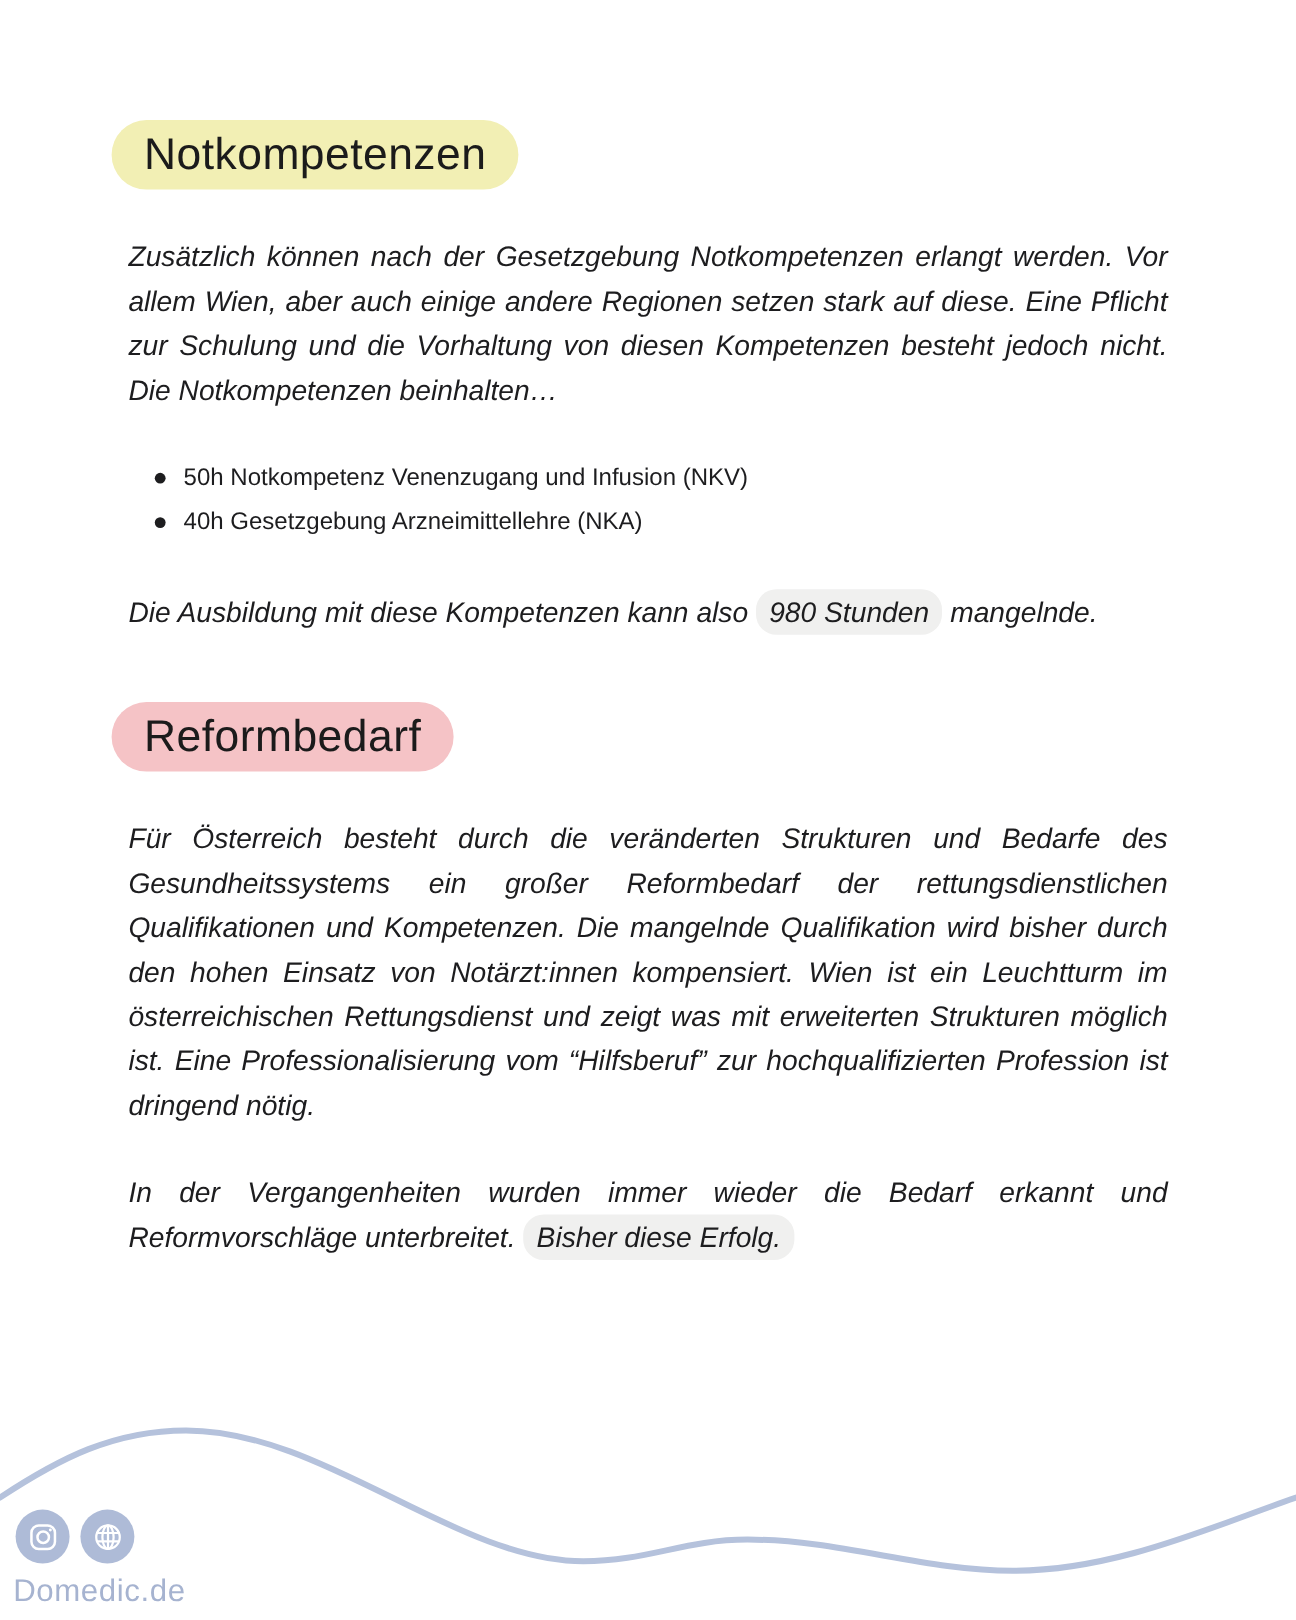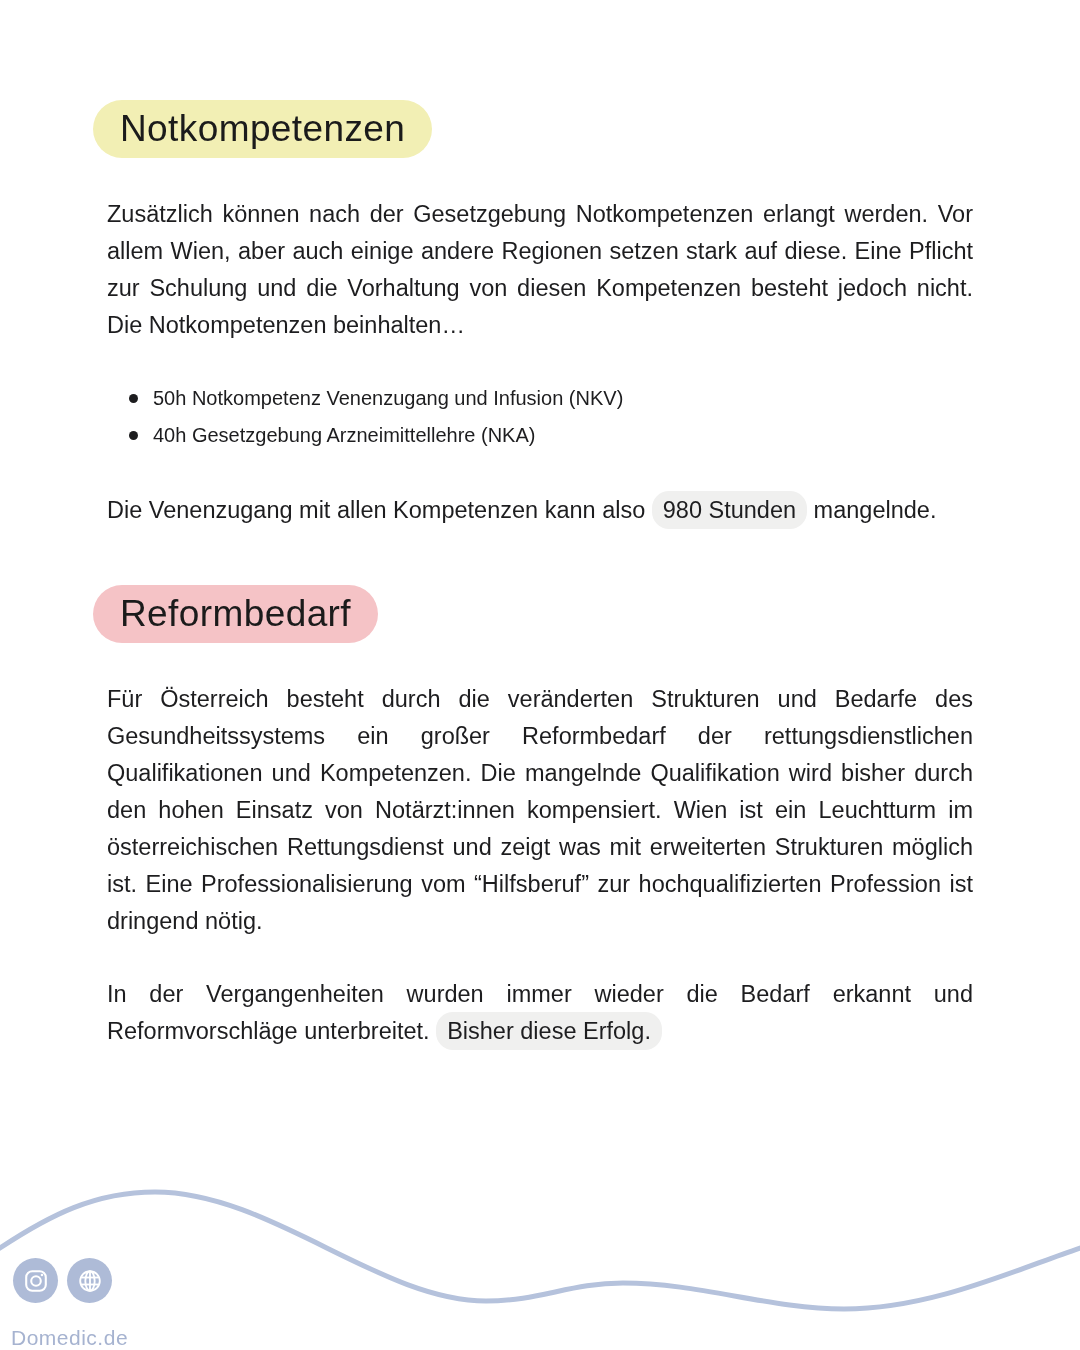--- a/index.html
+++ b/index.html
@@ -24,20 +24,21 @@
     border-radius: 29px;
   }
   .pill-yellow { background: var(--highlight_yellow, #f2efb4); margin: 100px 0 0 93px; }
   .pill-pink   { background: var(--highlight_pink, #f5c3c6); margin: 56px 0 0 93px; }
   .body {
     font-size: 23.5px;
     line-height: 37px;
     font-weight: 400;
     margin: 0 107px;
     color: #1d1d1f;
+    font-style: italic;
   }
   .justify { text-align: justify; }
   .mt-38 { margin-top: 38px; }
   .mt-36 { margin-top: 36px; }
   .bullet-list {
     list-style: none;
     margin: 36px 107px 0 107px;
     padding-left: 46px;
   }
   .bullet-list li {
@@ -85,43 +86,42 @@
     display: flex;
     align-items: center;
     justify-content: center;
     cursor: pointer;
   }
   .icon-circle svg { display: block; }
   .brand {
     position: absolute;
     left: 11px;
     top: 1310px;
-    font-size: 21px;
+    font-size: 26px;
     letter-spacing: 0.5px;
     color: var(--accent_blue_text, #a6b3d0);
-    margin-top: 16px;
   }
 </style>
 </head>
 <body>
 
 <div class="page">
 
   <section>
     <h1 class="pill pill-yellow">Notkompetenzen</h1>
 
     <p class="body justify mt-38">Zusätzlich können nach der Gesetzgebung Notkompetenzen erlangt werden. Vor allem Wien, aber auch einige andere Regionen setzen stark auf diese. Eine Pflicht zur Schulung und die Vorhaltung von diesen Kompetenzen besteht jedoch nicht. Die Notkompetenzen beinhalten…</p>
 
     <ul class="bullet-list">
       <li>50h Notkompetenz Venenzugang und Infusion (NKV)</li>
       <li>40h Gesetzgebung Arzneimittellehre (NKA)</li>
     </ul>
 
     <p class="body mt-38">
-      <span>Die Venenzugang mit allen Kompetenzen kann also </span><span class="hl">980 Stunden</span><span> mangelnde.</span>
+      <span>Die Ausbildung mit diese Kompetenzen kann also </span><span class="hl">980 Stunden</span><span> mangelnde.</span>
     </p>
   </section>
 
   <section>
     <h1 class="pill pill-pink">Reformbedarf</h1>
 
     <p class="body justify mt-38">Für Österreich besteht durch die veränderten Strukturen und Bedarfe des Gesundheitssystems ein großer Reformbedarf der rettungsdienstlichen Qualifikationen und Kompetenzen. Die mangelnde Qualifikation wird bisher durch den hohen Einsatz von Notärzt:innen kompensiert. Wien ist ein Leuchtturm im österreichischen Rettungsdienst und zeigt was mit erweiterten Strukturen möglich ist. Eine Professionalisierung vom “Hilfsberuf” zur hochqualifizierten Profession ist dringend nötig.</p>
 
     <p class="body justify mt-36">
       <span>In der Vergangenheiten wurden immer wieder die Bedarf erkannt und Reformvorschläge unterbreitet. </span><span class="hl">Bisher diese Erfolg.</span>

